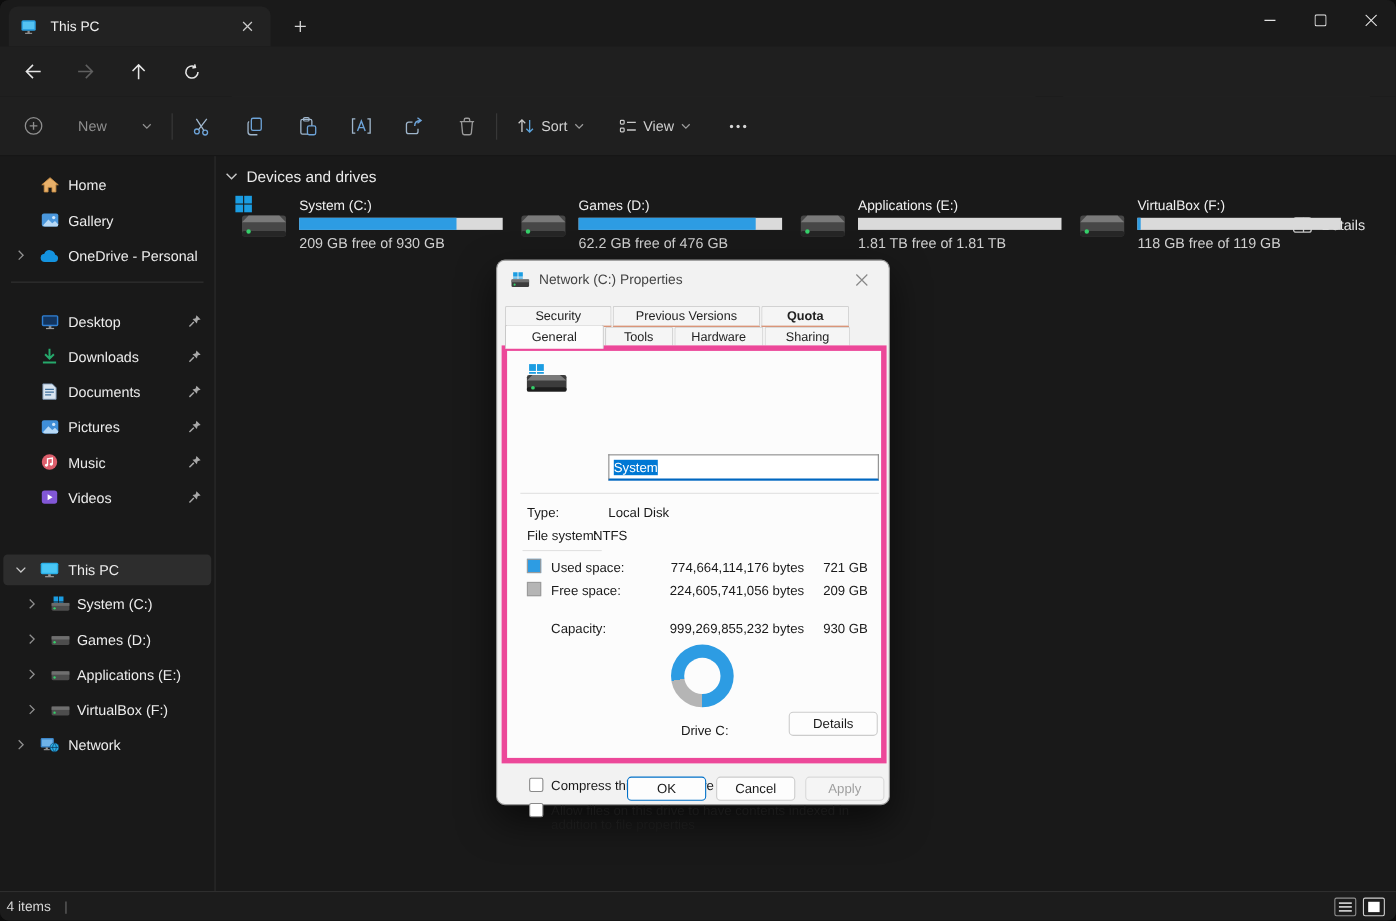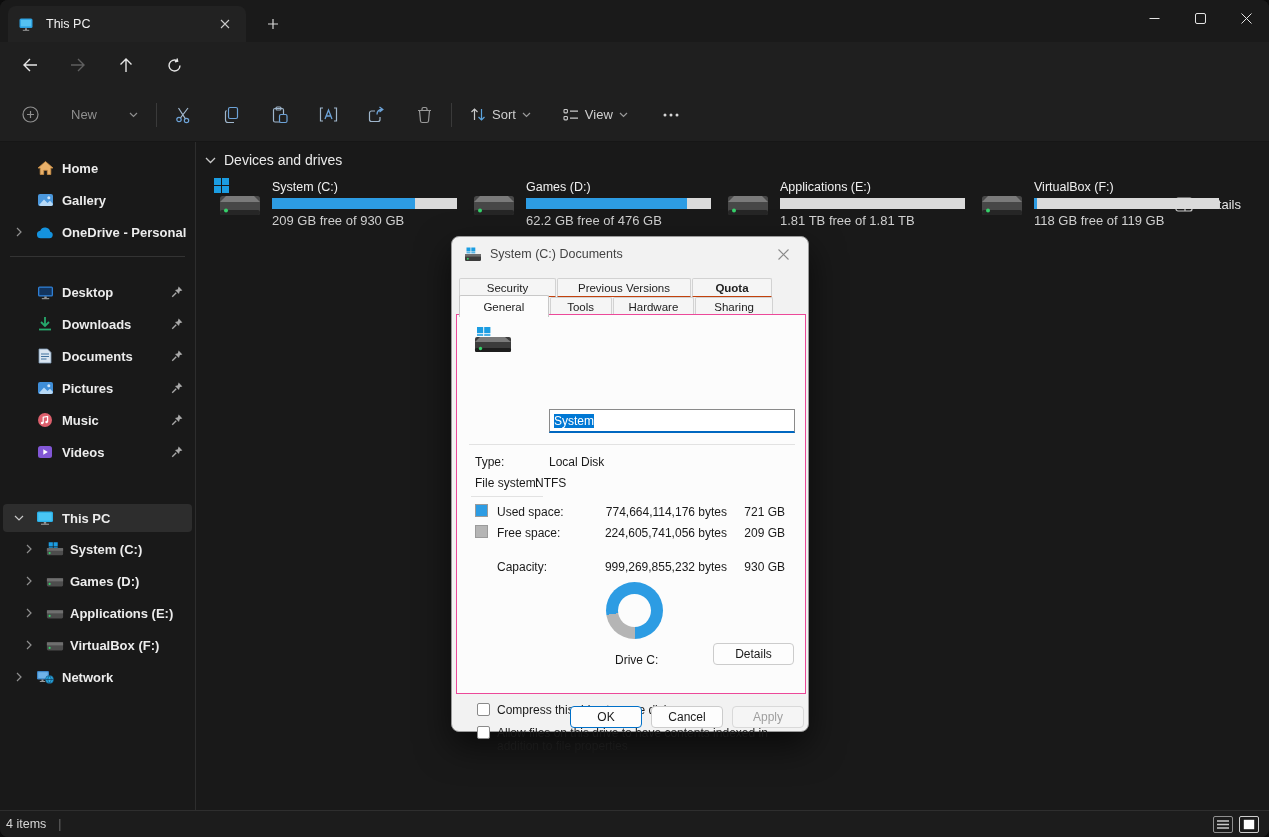--- a/index.html
+++ b/index.html
@@ -31,21 +31,21 @@
   .tbtn.dim { color:#8f8f8f; }
   .tsep { width:1px; height:24px; background:#3a3a3a; margin:0 10px; }
   .ticon { width:34px; height:34px; display:flex; align-items:center; justify-content:center; border-radius:4px; }
   .details-btn { position:absolute; right:18px; top:99px; display:flex; align-items:center; gap:8px; height:34px; padding:0 10px; border-radius:4px; color:#e6e6e6; font-size:13px; }
 
   
   .sidebar { position:absolute; left:0; top:142px; width:196px; height:668px; background:#191919; border-right:1px solid #2d2d2d; padding-top:10px; }
   .srow { position:relative; height:32px; display:flex; align-items:center; }
   .srow .chev { position:absolute; left:12px; width:14px; display:flex; justify-content:center; color:#8f8f8f; }
   .srow .sicon { position:absolute; left:36px; width:18px; display:flex; justify-content:center; }
-  .srow .slabel { position:absolute; left:62px; font-size:13px; color:#ececec; white-space:nowrap;font-weight:bold; }
+  .srow .slabel { position:absolute; left:62px; font-size:13px; color:#ececec; white-space:nowrap; }
   .srow .pin { position:absolute; right:10px; width:16px; display:flex; justify-content:center; }
   .sdivider { height:1px; background:#333333; margin:8px 10px 19px 10px; }
   .srow.sel { background:#2d2d2d; border-radius:4px; margin:0 3px; height:28px; }
   .srow.sel .chev { left:9px; } .srow.sel .sicon { left:33px; } .srow.sel .slabel { left:59px; }
   .srow.indent .chev { left:22px; } .srow.indent .sicon { left:46px; } .srow.indent .slabel { left:70px; }
 
   
   .content { position:absolute; left:197px; top:142px; width:1235px; height:668px; }
   .sec-header { position:absolute; left:8px; top:10px; display:flex; align-items:center; gap:8px; font-size:14px; color:#eaeaea; }
   .tile { position:absolute; top:36px; width:246px; height:56px; display:flex; border-radius:4px; }
@@ -69,21 +69,21 @@
   
   .dialog { position:absolute; left:451px; top:236px; width:358px; height:496px; background:#f2f2f2; border:1px solid #9a9a9a; border-radius:8px; box-shadow:0 14px 34px rgba(0,0,0,0.6); color:#1a1a1a; font-size:12px; }
   .dlg-title { position:absolute; left:0; top:0; width:100%; height:34px; display:flex; align-items:center; padding:0 12px; }
   .dlg-title .t { margin-left:8px; font-size:12.5px; color:#444444; flex:1; }
   .dlg-close { width:26px; height:24px; display:flex; align-items:center; justify-content:center; color:#777777; border-radius:4px; }
   .tabs { position:absolute; left:7px; top:41px; width:315px; }
   .trow { display:flex; height:19px; }
   .dtab { border:1px solid #d2d2d2; border-bottom:none; background:#f5f5f5; display:flex; align-items:center; justify-content:center; font-size:11.5px; color:#222; border-radius:2px 2px 0 0; margin-right:1px; }
   .trow1 .dtab { border-bottom:1px solid #c2410c; }
   .dtab.active { background:#fcfcfc; position:relative; top:-2px; height:22px; z-index:3; border-color:#c8c8c8; }
-  .panel { position:absolute; left:4px; top:77px; width:350px; height:380px; background:#fcfcfc; border:1px solid #ec4899; }
+  .panel { position:absolute; left:4px; top:77px; width:350px; height:380px; background:#fcfcfc; border:5px solid #ec4899; }
   .pline { position:absolute; height:1px; background:#e2e2e2; }
   .plabel { position:absolute; color:#1a1a1a; }
   .pvalue { position:absolute; color:#1a1a1a; }
   .swatch { position:absolute; width:13px; height:13px; border:1px solid #9b9b9b; }
   .namebox { position:absolute; left:92px; top:94px; width:246px; height:24px; background:#ffffff; border:1px solid #8a8a8a; border-bottom:2px solid #0067c0; display:flex; align-items:center; padding:0 4px; }
   .namebox .selected { background:#0078d4; color:#ffffff; }
   .donut { position:absolute; left:149px; top:267px; width:57px; height:57px; border-radius:50%; }
   .donut .hole { position:absolute; left:12px; top:12px; width:33px; height:33px; border-radius:50%; background:#fcfcfc; }
   .dlg-btn { position:absolute; background:#fdfdfd; border:1px solid #cccccc; border-radius:4px; display:flex; align-items:center; justify-content:center; font-size:12px; color:#1a1a1a; }
   .dlg-btn.primary { border:1px solid #0070c8; }
@@ -640,21 +640,21 @@
         <svg width="18" height="15" viewBox="0 0 18 15">
             <rect x="1" y="7" width="16" height="7" rx="1.2" fill="#3c3c3c"></rect>
             <rect x="1" y="7" width="16" height="2.6" fill="#6e6e6e"></rect>
             <circle cx="3.8" cy="11.8" r="1" fill="#35d06a"></circle>
             <rect x="2.5" y="0.5" width="4" height="4" fill="#1b9de2"></rect>
             <rect x="7.3" y="0.5" width="4" height="4" fill="#1b9de2"></rect>
             <rect x="2.5" y="5.3" width="4" height="1" fill="#1b9de2"></rect>
             <rect x="7.3" y="5.3" width="4" height="1" fill="#1b9de2"></rect>
           </svg>
       </span>
-      <span class="t">System (C:) Documents</span>
+      <span class="t">Network (C:) Properties</span>
       <span class="dlg-close">
         <svg width="11" height="11" viewBox="0 0 11 11">
             <path d="M0.5 0.5 L10.5 10.5 M10.5 0.5 L0.5 10.5" stroke="#8a8a8a" stroke-width="1.1"></path>
           </svg>
       </span>
     </div>
 
     <div class="tabs">
       <div class="trow trow1">
         <div class="dtab" style="width:97px;">

